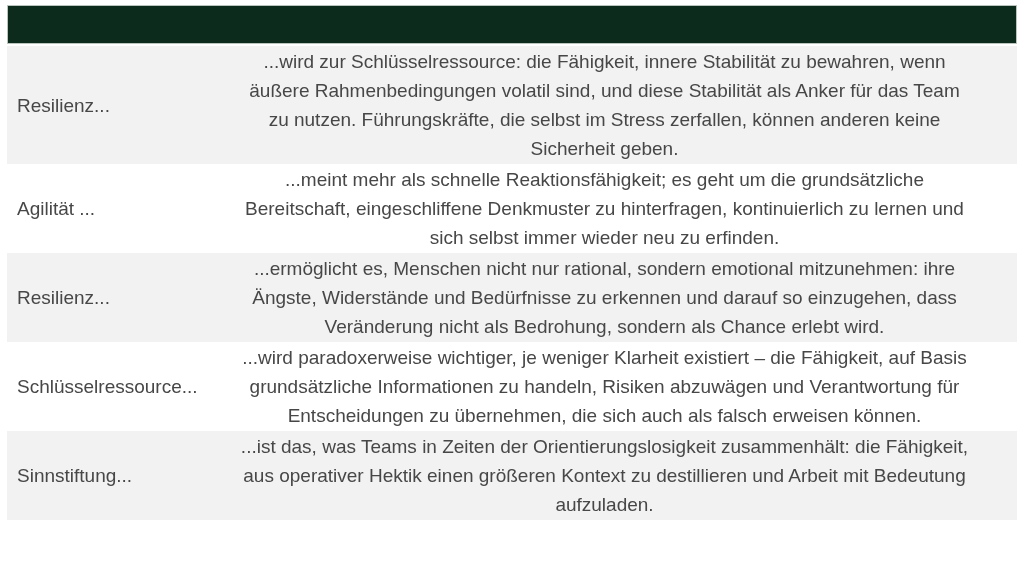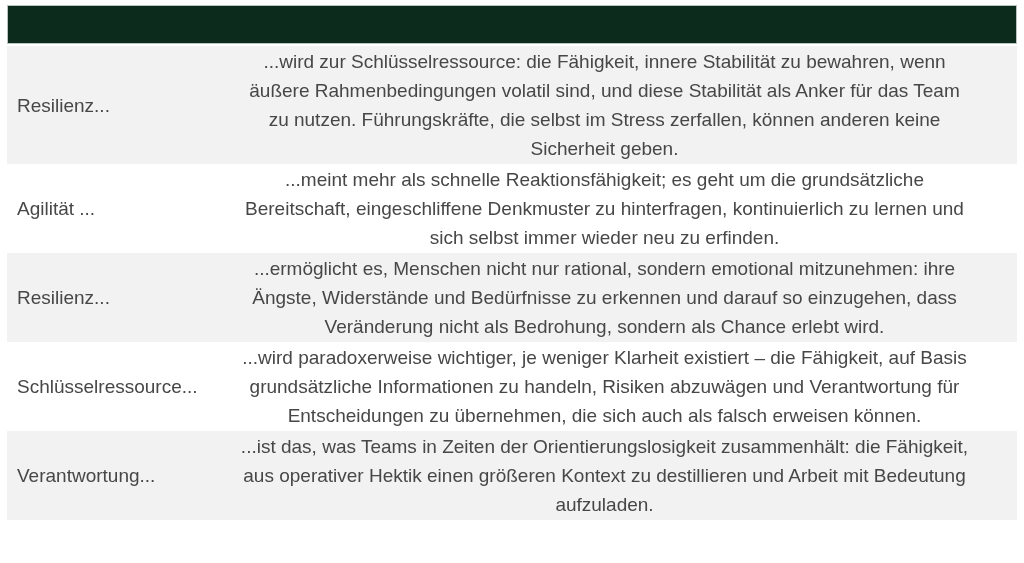--- a/index.html
+++ b/index.html
@@ -68,19 +68,19 @@
       </tr>
       <tr class="row-odd">
         <td class="term-cell">Resilienz...</td>
         <td class="desc-cell">...ermöglicht es, Menschen nicht nur rational, sondern emotional mitzunehmen: ihre Ängste, Widerstände und Bedürfnisse zu erkennen und darauf so einzugehen, dass Veränderung nicht als Bedrohung, sondern als Chance erlebt wird.</td>
       </tr>
       <tr class="row-even">
         <td class="term-cell">Schlüsselressource...</td>
         <td class="desc-cell">...wird paradoxerweise wichtiger, je weniger Klarheit existiert – die Fähigkeit, auf Basis grundsätzliche Informationen zu handeln, Risiken abzuwägen und Verantwortung für Entscheidungen zu übernehmen, die sich auch als falsch erweisen können.</td>
       </tr>
       <tr class="row-odd">
-        <td class="term-cell">Verantwortung...</td>
+        <td class="term-cell">Sinnstiftung...</td>
         <td class="desc-cell">...ist das, was Teams in Zeiten der Orientierungslosigkeit zusammenhält: die Fähigkeit, aus operativer Hektik einen größeren Kontext zu destillieren und Arbeit mit Bedeutung aufzuladen.</td>
       </tr>
     </tbody>
   </table>
 
 </div>
 
 </body></html>

